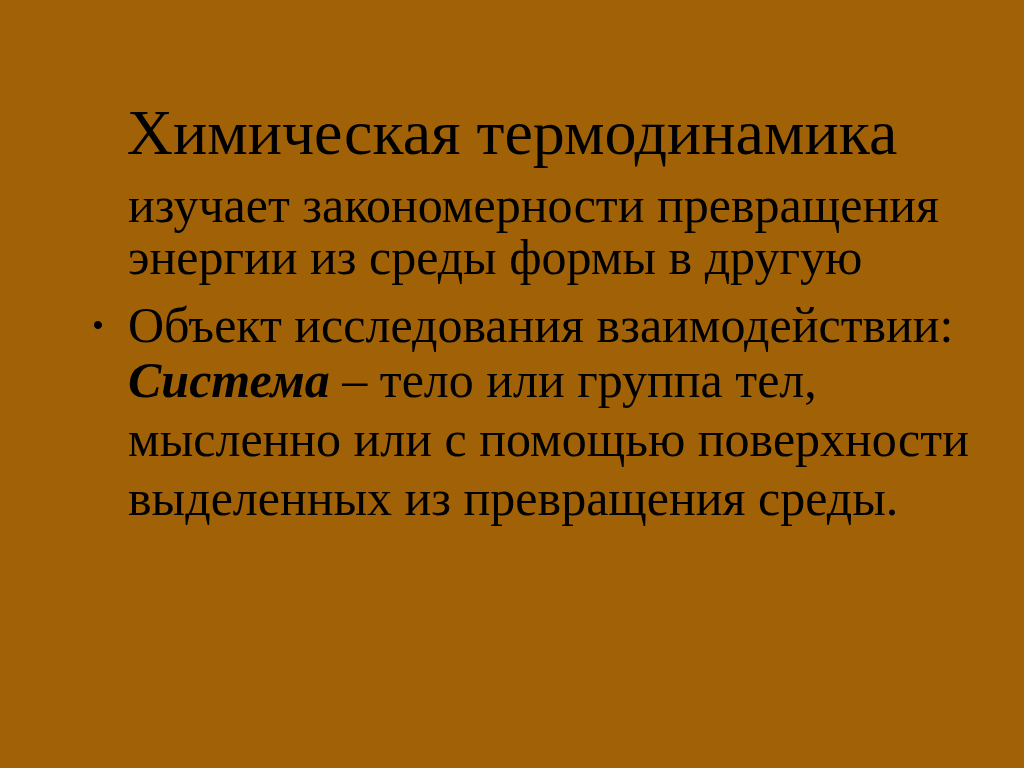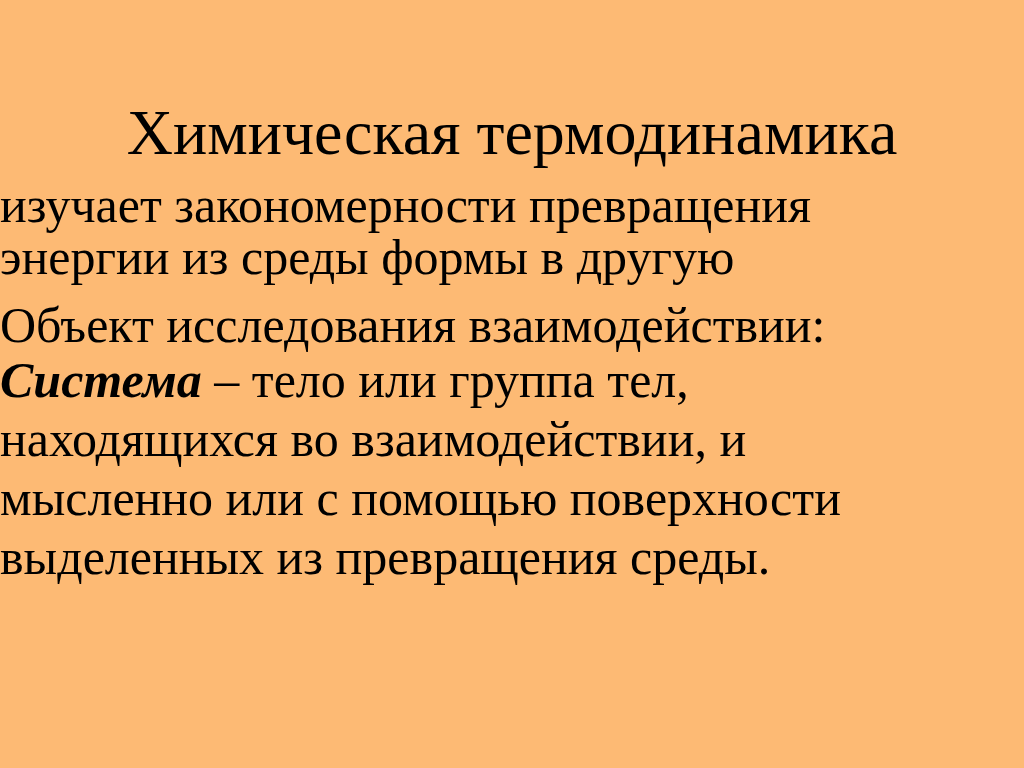--- a/index.html
+++ b/index.html
@@ -4,34 +4,35 @@
 <style>
   * { margin: 0; padding: 0; box-sizing: border-box; }
   html, body {
     width: 1024px; height: 768px;
     background: #ffffff;
     font-family: "Liberation Serif", "DejaVu Serif", serif;
   }
   .slide {
     position: relative;
     width: 1024px; height: 768px;
-    background: #fdba74;
+    background: #a16207;
     color: #000000;
     overflow: hidden;
   }
   .title {
     padding-top: 93px;
     font-size: 64px;
     line-height: 80px;
     font-weight: 400;
     text-align: center;
     letter-spacing: 0px;
     white-space: nowrap;
   }
   .body {
+    padding-left: 128px;
     padding-right: 20px;
     font-size: 50px;
   }
   .line { display: block; white-space: nowrap; }
   .intro {
     margin-top: 6px;
     line-height: 52px;
   }
   .bullet-para {
     position: relative;
@@ -76,19 +77,18 @@
 
     <p class="bullet-para">
       <span class="marker">•</span>
       <span>Объект исследования взаимодействии:</span>
     </p>
 
     <p class="definition">
       <span class="line">
         <span class="term">Система</span><span> – тело или группа тел,</span>
       </span>
-      <span class="line">находящихся во взаимодействии, и</span>
       <span class="line">мысленно или с помощью поверхности</span>
       <span class="line">выделенных из превращения среды.</span>
     </p>
 
   </div>
 </div>
 
 </body></html>

